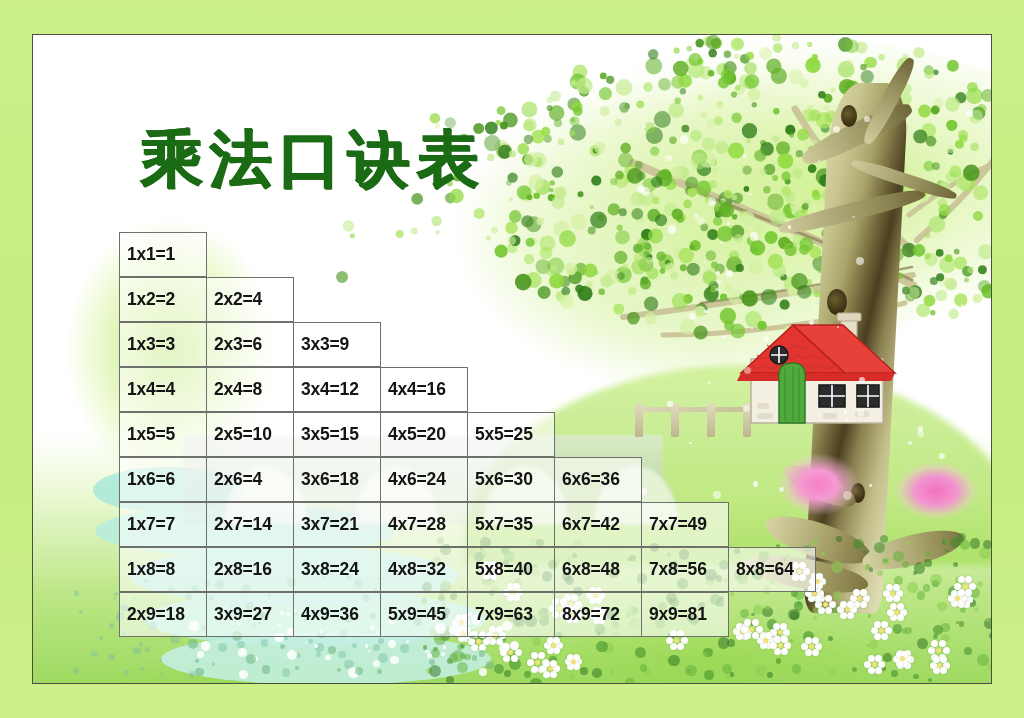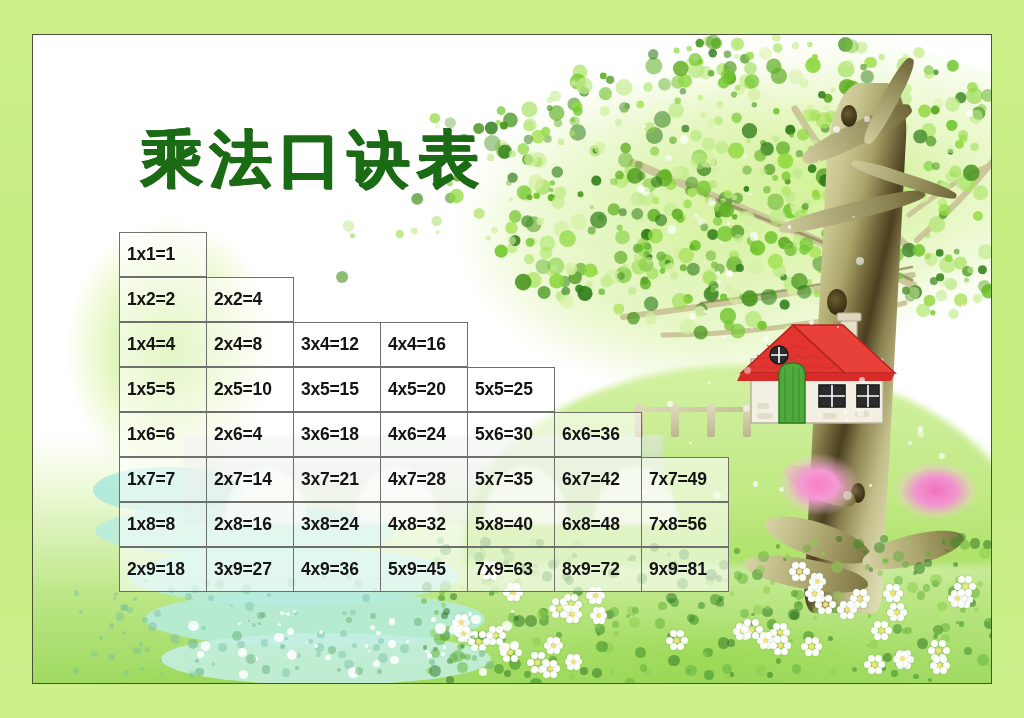--- a/index.html
+++ b/index.html
@@ -1729,20 +1729,25 @@
 
     <div id="table">
         <div class="trow">
           <div class="cell">1x1=1</div>
         </div>
         <div class="trow">
           <div class="cell">1x2=2</div>
           <div class="cell">2x2=4</div>
         </div>
         <div class="trow">
+          <div class="cell">1x3=3</div>
+          <div class="cell">2x3=6</div>
+          <div class="cell">3x3=9</div>
+        </div>
+        <div class="trow">
           <div class="cell">1x4=4</div>
           <div class="cell">2x4=8</div>
           <div class="cell">3x4=12</div>
           <div class="cell">4x4=16</div>
         </div>
         <div class="trow">
           <div class="cell">1x5=5</div>
           <div class="cell">2x5=10</div>
           <div class="cell">3x5=15</div>
           <div class="cell">4x5=20</div>
@@ -1766,20 +1771,21 @@
           <div class="cell">7x7=49</div>
         </div>
         <div class="trow">
           <div class="cell">1x8=8</div>
           <div class="cell">2x8=16</div>
           <div class="cell">3x8=24</div>
           <div class="cell">4x8=32</div>
           <div class="cell">5x8=40</div>
           <div class="cell">6x8=48</div>
           <div class="cell">7x8=56</div>
+          <div class="cell">8x8=64</div>
         </div>
         <div class="trow">
           <div class="cell">2x9=18</div>
           <div class="cell">3x9=27</div>
           <div class="cell">4x9=36</div>
           <div class="cell">5x9=45</div>
           <div class="cell">7x9=63</div>
           <div class="cell">8x9=72</div>
           <div class="cell">9x9=81</div>
         </div>

